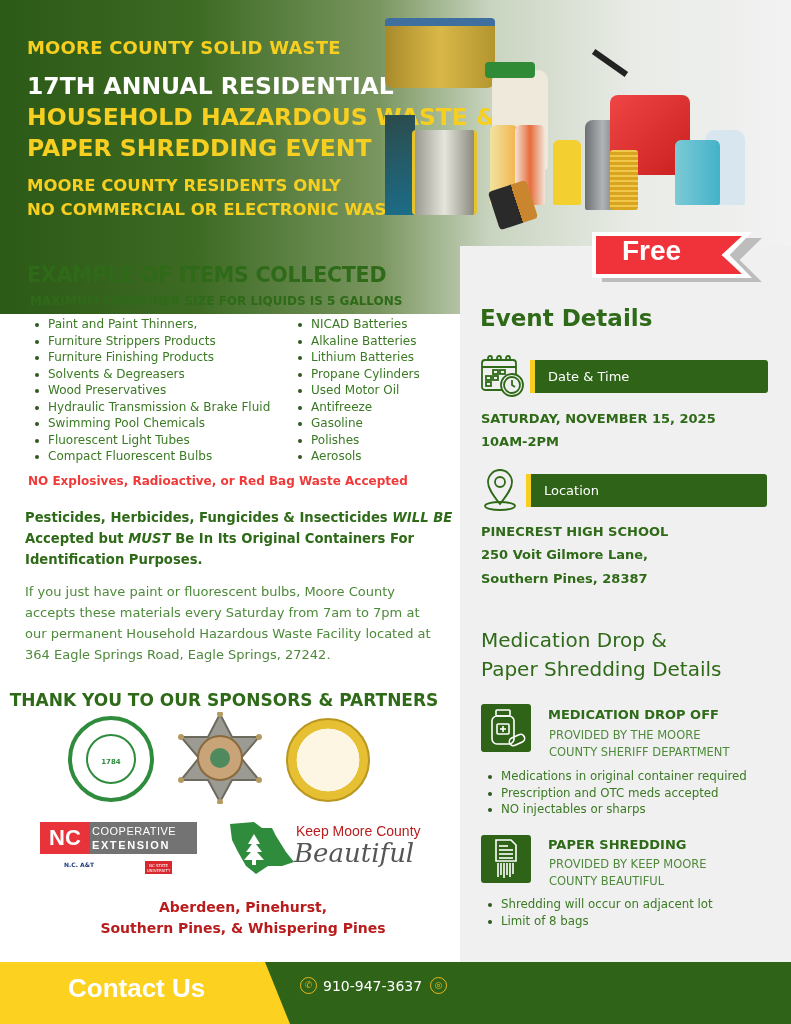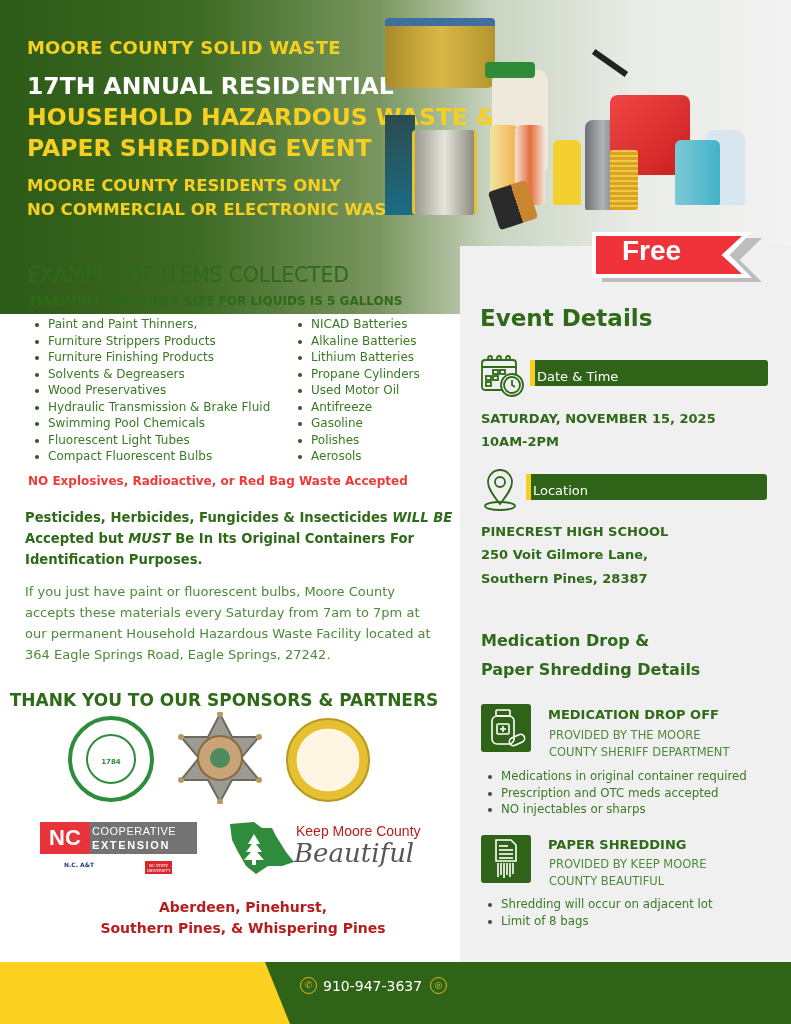--- a/index.html
+++ b/index.html
@@ -44,21 +44,21 @@
   .free-body { position: absolute; left: 0; top: 0; width: 160px; height: 46px; background: #ffffff;
      clip-path: polygon(0 0,100% 0,86% 50%,100% 100%,0 100%); }
   .free-inner { position: absolute; left: 4px; top: 4px; width: 146px; height: 38px; background: #f0333a;
      clip-path: polygon(0 0,100% 0,86% 50%,100% 100%,0 100%); }
   .free-text { position: absolute; left: 30px; top: 3px; color: #ffffff; font-weight: bold; font-size: 28px; font-family: "Liberation Sans", sans-serif; }
 
   
   .right-bg { position: absolute; left: 460px; top: 246px; width: 331px; height: 716px; background: #f0f0f0; }
 
   
-  .items-title { position: absolute; left: 27px; top: 263px; color: #2e6a18; font-weight: normal; font-size: 20.5px; letter-spacing: -0.2px; }
+  .items-title { position: absolute; left: 27px; top: 263px; color: #2e6a18; font-weight: bold; font-size: 20.5px; letter-spacing: -0.2px; }
   .items-sub { position: absolute; left: 30px; top: 294px; color: #2e6a18; font-weight: bold; font-size: 12px; }
   .list-col { position: absolute; list-style: none; color: #3a7a23; font-size: 12px; }
   .list-col li { height: 16.5px; line-height: 16.5px; white-space: nowrap; position: relative; padding-left: 16px; }
   .list-col li::before { content: ""; position: absolute; left: 3px; top: 7px; width: 4px; height: 4px; border-radius: 50%; background: #2f5a1f; }
   .list-left { left: 32px; top: 316px; }
   .list-right { left: 295px; top: 316px; }
 
   .no-explosives { position: absolute; left: 28px; top: 474px; color: #f03a3a; font-weight: bold; font-size: 12px; }
   .pesticides { position: absolute; left: 25px; top: 507px; width: 430px; color: #2e6a18; font-weight: bold; font-size: 13.2px; line-height: 21px; }
   .pesticides em { font-style: italic; }
@@ -84,31 +84,31 @@
   .kmcb-line1 { left: 296px; top: 823px; font-size: 14px; color: #b91c1c; font-family: "Liberation Sans", sans-serif; }
   .kmcb-line2 { left: 294px; top: 838px; font-size: 26px; color: #555; font-style: italic; font-family: "DejaVu Serif", serif; }
 
   .towns { position: absolute; left: 0; width: 486px; text-align: center; top: 897px; color: #b91c1c; font-weight: bold; font-size: 14px; line-height: 21px; }
 
   
   .event-title { position: absolute; left: 480px; top: 305px; color: #2e6a18; font-weight: bold; font-size: 23px; }
   .icon-box { position: absolute; }
   .cal-icon { left: 480px; top: 354px; width: 46px; height: 44px; }
   .pin-icon { left: 480px; top: 468px; width: 40px; height: 44px; }
-  .section-bar { position: absolute; height: 26px; background: #2e6318; border-left: 5px solid #f7cf21; border-radius: 0 3px 3px 0; color: #ffffff; font-size: 13px; padding-left: 2px; line-height: 33px; }
+  .section-bar { position: absolute; height: 33px; background: #2e6318; border-left: 5px solid #f7cf21; border-radius: 0 3px 3px 0; color: #ffffff; font-size: 13px; padding-left: 13px; line-height: 33px; }
   .bar-date { left: 530px; top: 360px; width: 238px; }
   .bar-location { left: 526px; top: 474px; width: 241px; }
   .detail-line { position: absolute; color: #2e6a18; font-weight: bold; font-size: 13px; }
   .date-line { left: 481px; top: 411px; }
   .time-line { left: 481px; top: 434px; }
   .loc-line1 { left: 481px; top: 524px; }
   .loc-line2 { left: 481px; top: 547px; }
   .loc-line3 { left: 481px; top: 571px; }
 
-  .med-title { position: absolute; left: 481px; top: 626px; color: #2e6a18; font-weight: bold; font-size: 16px; line-height: 29px; }
+  .med-title { position: absolute; left: 481px; top: 626px; color: #2e6a18; font-weight: normal; font-size: 20px; line-height: 29px; }
   .green-square { position: absolute; width: 50px; height: 48px; background: #2e6318; border-radius: 3px; }
   .med-square { left: 481px; top: 704px; }
   .shred-square { left: 481px; top: 835px; }
   .sub-title { position: absolute; color: #2e6a18; font-weight: bold; font-size: 13px; }
   .sub-desc { position: absolute; color: #4d8a3a; font-size: 11.5px; line-height: 16.5px; }
   .med-sub-title { left: 548px; top: 707px; }
   .med-sub-desc { left: 549px; top: 727px; }
   .shred-sub-title { left: 548px; top: 837px; }
   .shred-sub-desc { left: 549px; top: 856px; }
   .rlist { position: absolute; list-style: none; color: #3a7a23; font-size: 11.8px; }
@@ -318,20 +318,21 @@
   <div>PROVIDED BY KEEP MOORE</div>
   <div>COUNTY BEAUTIFUL</div>
 </div>
 <ul class="rlist shred-list">
   <li>Shredding will occur on adjacent lot</li>
   <li>Limit of 8 bags</li>
 </ul>
 
 <div class="footer">
   <div class="footer-yellow"></div>
+  <div class="contact-label">Contact Us</div>
   <div class="footer-item footer-phone">
     <span class="ring-icon">✆</span>
     <span>910-947-3637</span>
   </div>
   <div class="footer-item footer-web">
     <span class="ring-icon">◎</span>
   </div>
 </div>
 
 </body></html>

